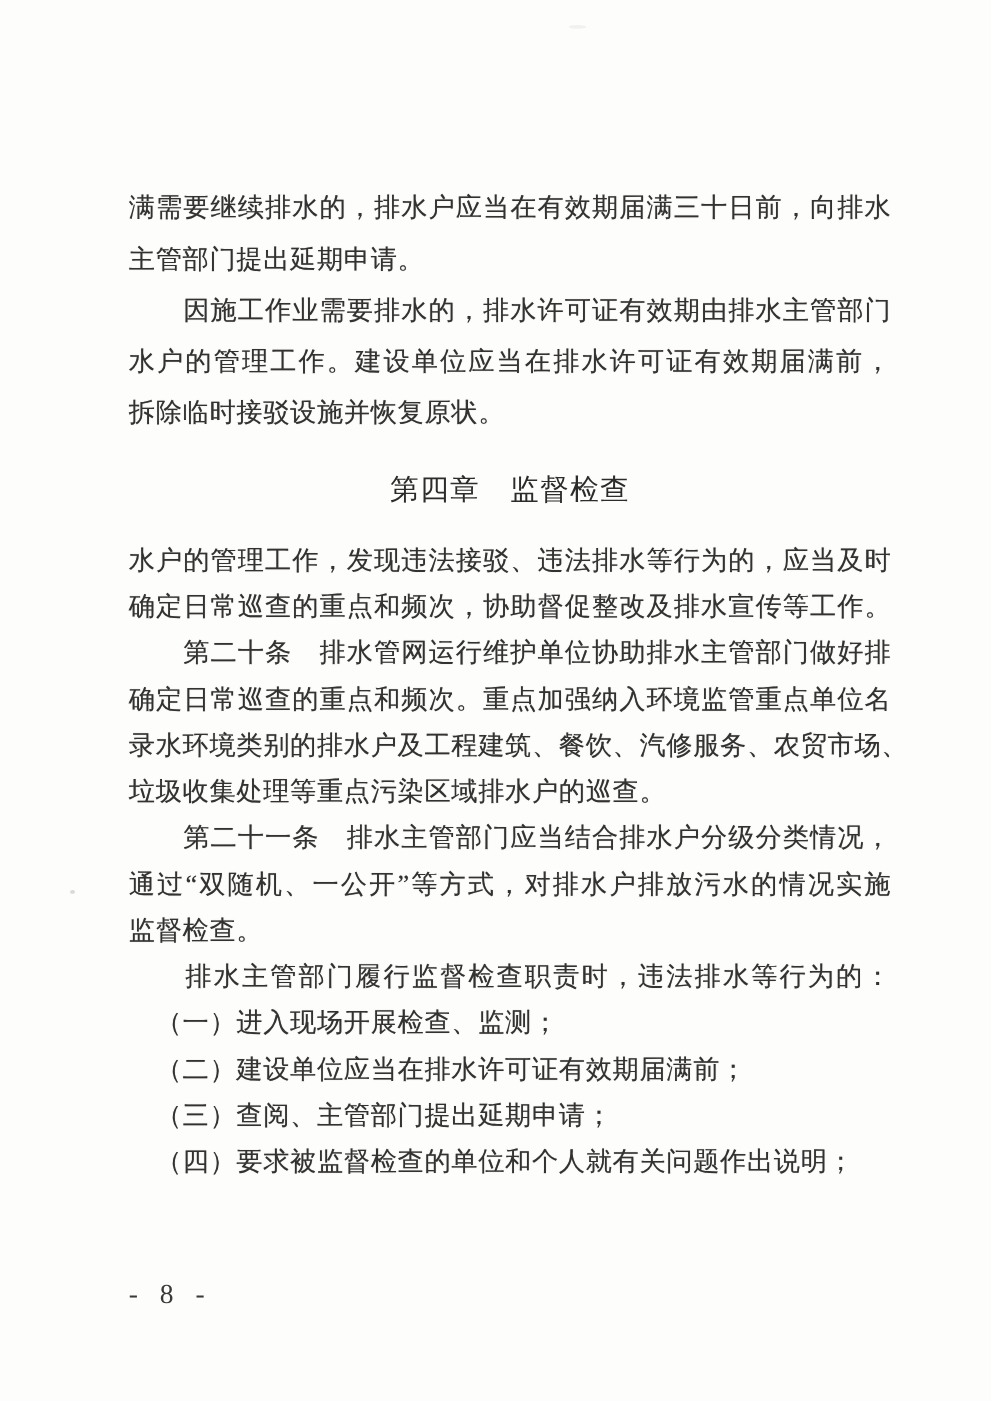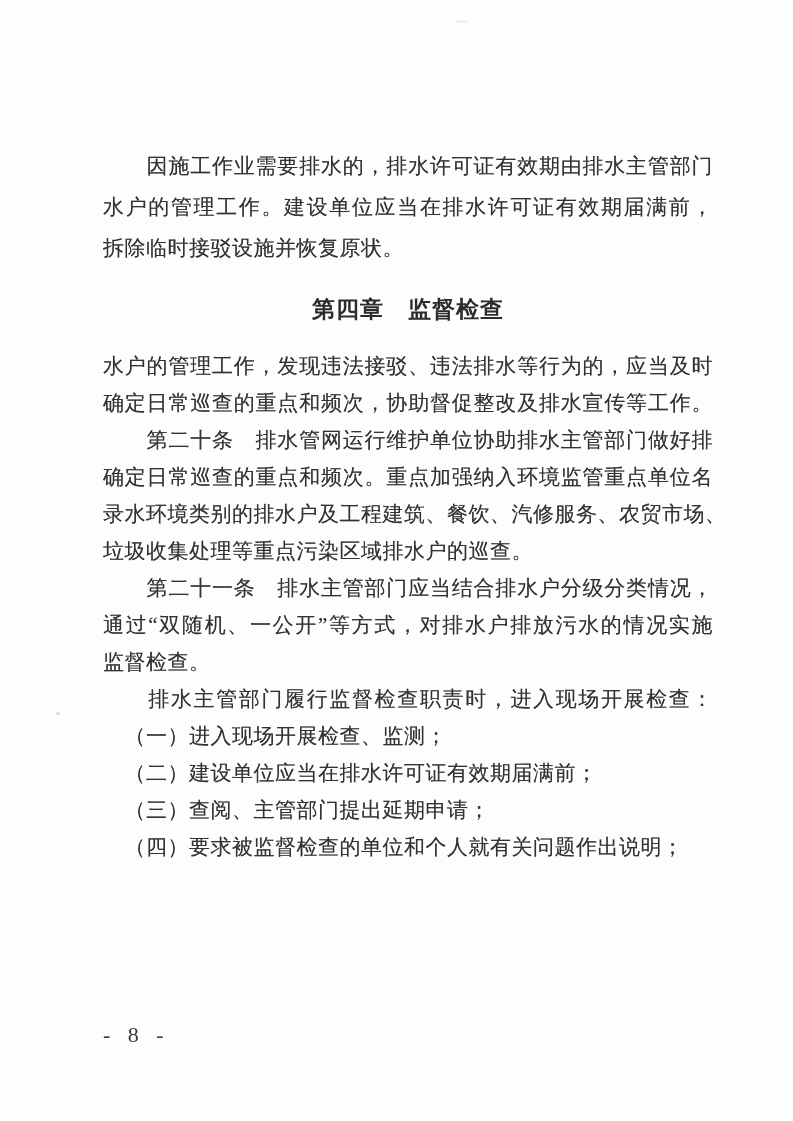--- a/index.html
+++ b/index.html
@@ -34,21 +34,21 @@
     white-space: nowrap;
     letter-spacing: 0.5px;
     text-shadow: 0 0 0.6px rgba(70, 70, 70, 0.55);
   }
   .fill {
     text-align: justify;
     text-align-last: justify;
   }
   .chapter-heading {
     font-size: 23px;
-    font-weight: bold;
+    font-weight: normal;
     text-align: center;
     line-height: 41px;
     height: 41px;
     margin: 20px 0 18px 0;
     letter-spacing: 1px;
     color: #2d2c2b;
   }
   .sec-bottom .line {
     line-height: 37px;
     height: 37px;
@@ -85,20 +85,24 @@
 <body>
 
 <div class="page">
 
   <div class="scan-smudge"></div>
 
   <div class="doc-body">
 
     <div class="sec-top">
 
+      <div class="para">
+        <div class="line fill">满需要继续排水的，排水户应当在有效期届满三十日前，向排水</div>
+        <div class="line">主管部门提出延期申请。</div>
+      </div>
 
       <div class="para">
         <div class="line fill">　　因施工作业需要排水的，排水许可证有效期由排水主管部门</div>
         <div class="line fill">水户的管理工作。建设单位应当在排水许可证有效期届满前，</div>
         <div class="line">拆除临时接驳设施并恢复原状。</div>
       </div>
 
     </div>
 
     <h2 class="chapter-heading">第四章　监督检查</h2>
@@ -117,21 +121,21 @@
         <div class="line">垃圾收集处理等重点污染区域排水户的巡查。</div>
       </div>
 
       <div class="para">
         <div class="line fill">　　第二十一条　排水主管部门应当结合排水户分级分类情况，</div>
         <div class="line fill">通过“双随机、一公开”等方式，对排水户排放污水的情况实施</div>
         <div class="line">监督检查。</div>
       </div>
 
       <div class="para">
-        <div class="line fill">　　排水主管部门履行监督检查职责时，进入现场开展检查：</div>
+        <div class="line fill">　　排水主管部门履行监督检查职责时，违法排水等行为的：</div>
       </div>
 
       <div class="para">
         <div class="line">　（一）进入现场开展检查、监测；</div>
       </div>
 
       <div class="para">
         <div class="line">　（二）建设单位应当在排水许可证有效期届满前；</div>
       </div>
 

